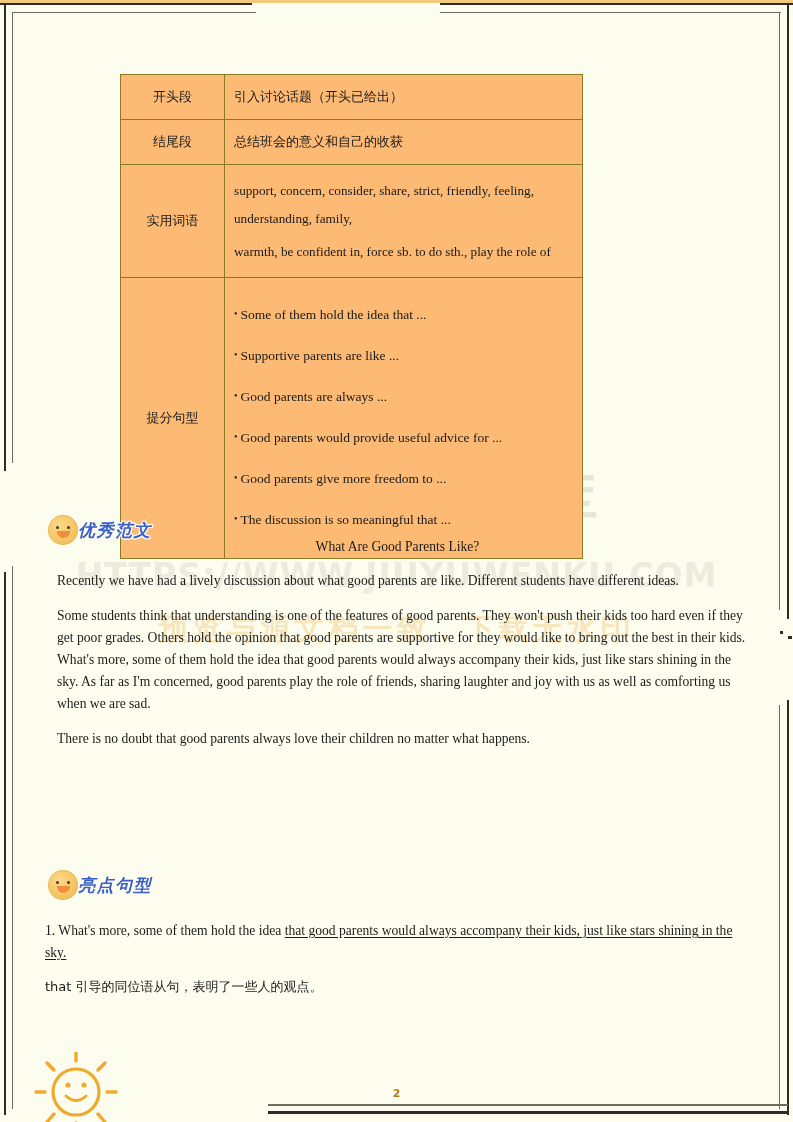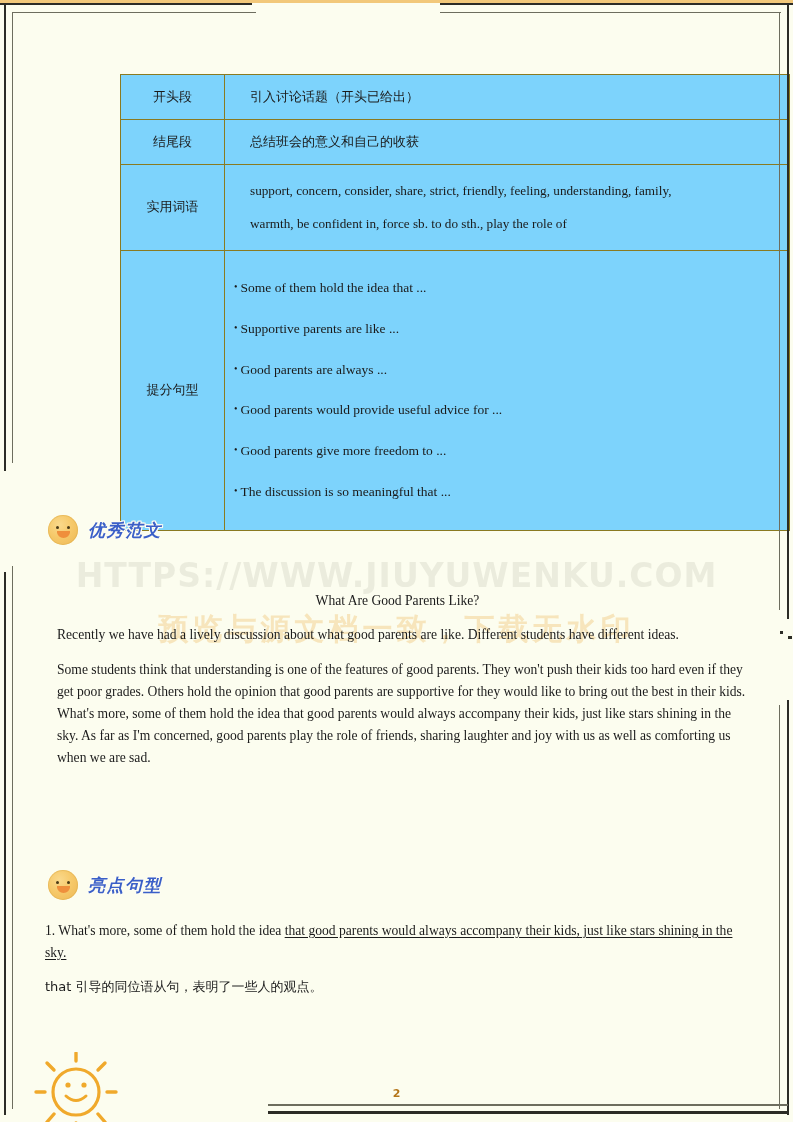--- a/index.html
+++ b/index.html
@@ -75,42 +75,42 @@
     position: absolute;
     inset: 0;
     z-index: 3;
   }
 
   
   #outline-table {
     position: absolute;
     left: 120px;
     top: 74px;
-    width: 670px;
+    width: 463px;
     border-collapse: collapse;
     table-layout: fixed;
-    background: #7dd3fc;
+    background: #fdba74;
   }
   #outline-table td {
     border: 1px solid #8a7a21;
     padding: 7px 9px;
     font-size: 13.2px;
     line-height: 1.55;
     vertical-align: middle;
     color: #1a1a1a;
   }
   #outline-table td.label {
     width: 85px;
     text-align: center;
     font-family: "DejaVu Sans", "Liberation Sans", sans-serif;
     font-size: 13px;
     white-space: nowrap;
   }
   #outline-table td.body { text-align: left; }
-  #outline-table td.body .ln { display: block; margin: 5px 16px; }
+  #outline-table td.body .ln { display: block; margin: 5px 0; }
   #outline-table td.body .ln.cn {
     font-family: "DejaVu Sans", "Liberation Sans", sans-serif;
     font-size: 13px;
   }
   #outline-table td.body .bullet {
     display: block;
     margin: 20px 0;
     font-size: 13.5px;
   }
   #outline-table td.body .bullet::before {
@@ -119,21 +119,21 @@
     vertical-align: 2px;
     margin-right: 3px;
   }
   #outline-table td.words { line-height: 2.1; font-size: 13.2px; }
 
   
   .section-head {
     position: absolute;
     display: flex;
     align-items: center;
-    gap: 10px;
+    gap: 0;
   }
   .chick-icon {
     width: 30px; height: 30px;
     border-radius: 50%;
     background: radial-gradient(circle at 38% 33%, #fad98c 0%, #f6c96a 45%, #edb754 100%);
     position: relative;
     flex: 0 0 auto;
     box-shadow: 0 0 0 1px rgba(220,170,70,0.45) inset;
   }
   .chick-icon .eye {
@@ -163,21 +163,21 @@
        1px 0 0 #fdfdf2, -1px 0 0 #fdfdf2,
        0 1px 0 #fdfdf2, 0 -1px 0 #fdfdf2,
        1px 1px 0 #fdfdf2, -1px -1px 0 #fdfdf2,
        1px -1px 0 #fdfdf2, -1px 1px 0 #fdfdf2;
   }
 
   
   #essay {
     position: absolute;
     left: 45px;
-    top: 592px;
+    top: 538px;
     width: 705px;
   }
   #essay .essay-title {
     text-align: center;
     font-size: 13.6px;
     line-height: 1.3;
     margin-bottom: 14px;
   }
   #essay p {
     margin: 0 0 13px 12px;
@@ -306,20 +306,21 @@
       <span class="eye r"></span>
       <span class="beak"></span>
     </span>
     <span class="section-title">优秀范文</span>
   </div>
 
   <div id="essay">
     <div class="essay-title">What Are Good Parents Like?</div>
     <p>Recently we have had a lively discussion about what good parents are like. Different students have different ideas.</p>
     <p>Some students think that understanding is one of the features of good parents. They won't push their kids too hard even if they get poor grades. Others hold the opinion that good parents are supportive for they would like to bring out the best in their kids. What's more, some of them hold the idea that good parents would always accompany their kids, just like stars shining in the sky. As far as I'm concerned, good parents play the role of friends, sharing laughter and joy with us as well as comforting us when we are sad.</p>
+    <p>There is no doubt that good parents always love their children no matter what happens.</p>
   </div>
 
   <div class="section-head" style="left:48px; top:870px;">
     <span class="chick-icon">
       <span class="eye l"></span>
       <span class="eye r"></span>
       <span class="beak"></span>
     </span>
     <span class="section-title">亮点句型</span>
   </div>

